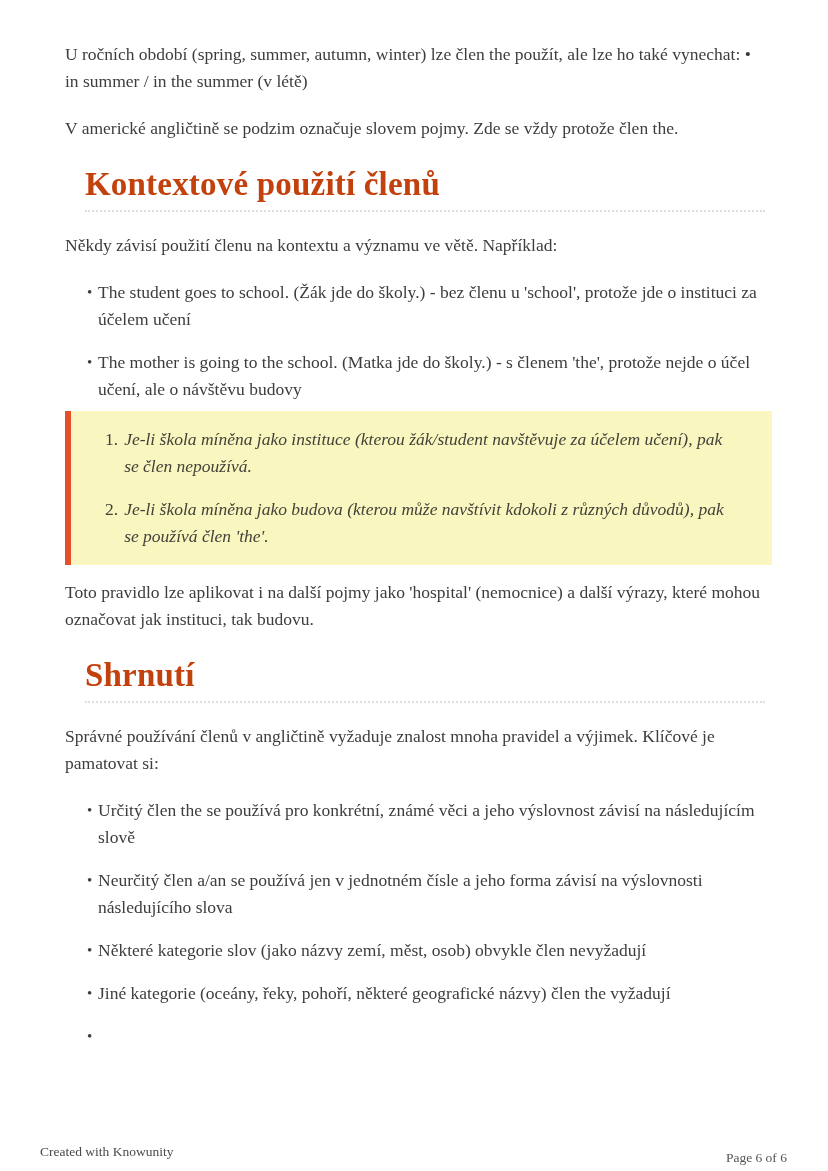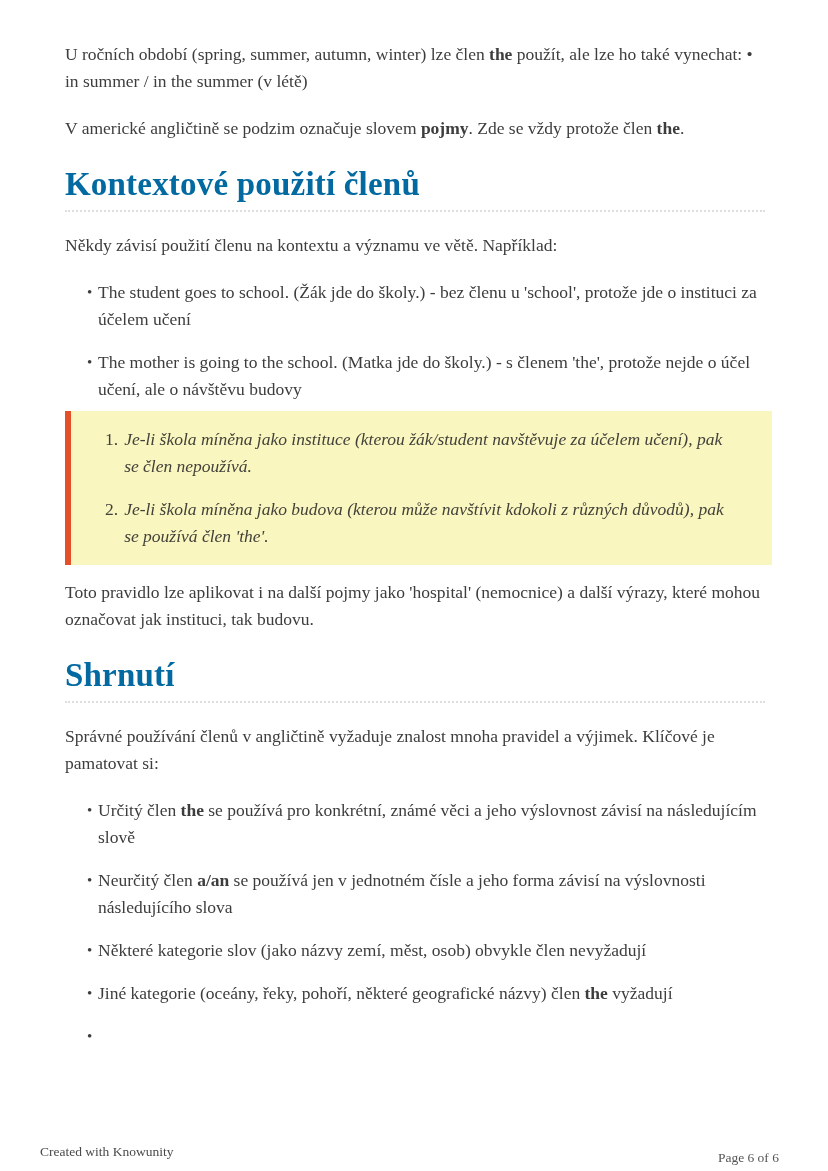--- a/index.html
+++ b/index.html
@@ -13,31 +13,32 @@
   }
   .page {
     padding: 41px 63px 0 65px;
     width: 828px;
   }
   p.para {
     font-size: 17.5px;
     line-height: 27px;
     margin-bottom: 20px;
   }
-  b { font-weight: 700; }
+  b { font-weight: 400; }
   h1.h {
     font-size: 33px;
     line-height: 36px;
     font-weight: 700;
-    color: #0369a1;
+    color: #c2410c;
     margin-top: 24px;
     padding-bottom: 8px;
     border-bottom: 2px dotted #dedede;
     margin-bottom: 20px;
     letter-spacing: 0.2px;
+    margin-left: 20px;
   }
   ul.blist {
     list-style: none;
     margin-top: 20px;
     margin-bottom: 0;
   }
   ul.blist li {
     position: relative;
     padding-left: 33px;
     font-size: 17.5px;
@@ -74,21 +75,21 @@
   .footer-left {
     position: absolute;
     left: 40px;
     top: 1144px;
     font-size: 13.5px;
     font-weight: 400;
     color: #4a4a4a;
   }
   .footer-right {
     position: absolute;
-    right: 49px;
+    right: 41px;
     top: 1150px;
     font-size: 13.5px;
     color: #555555;
   }
 </style>
 </head>
 <body>
 
 <div class="page">
 

